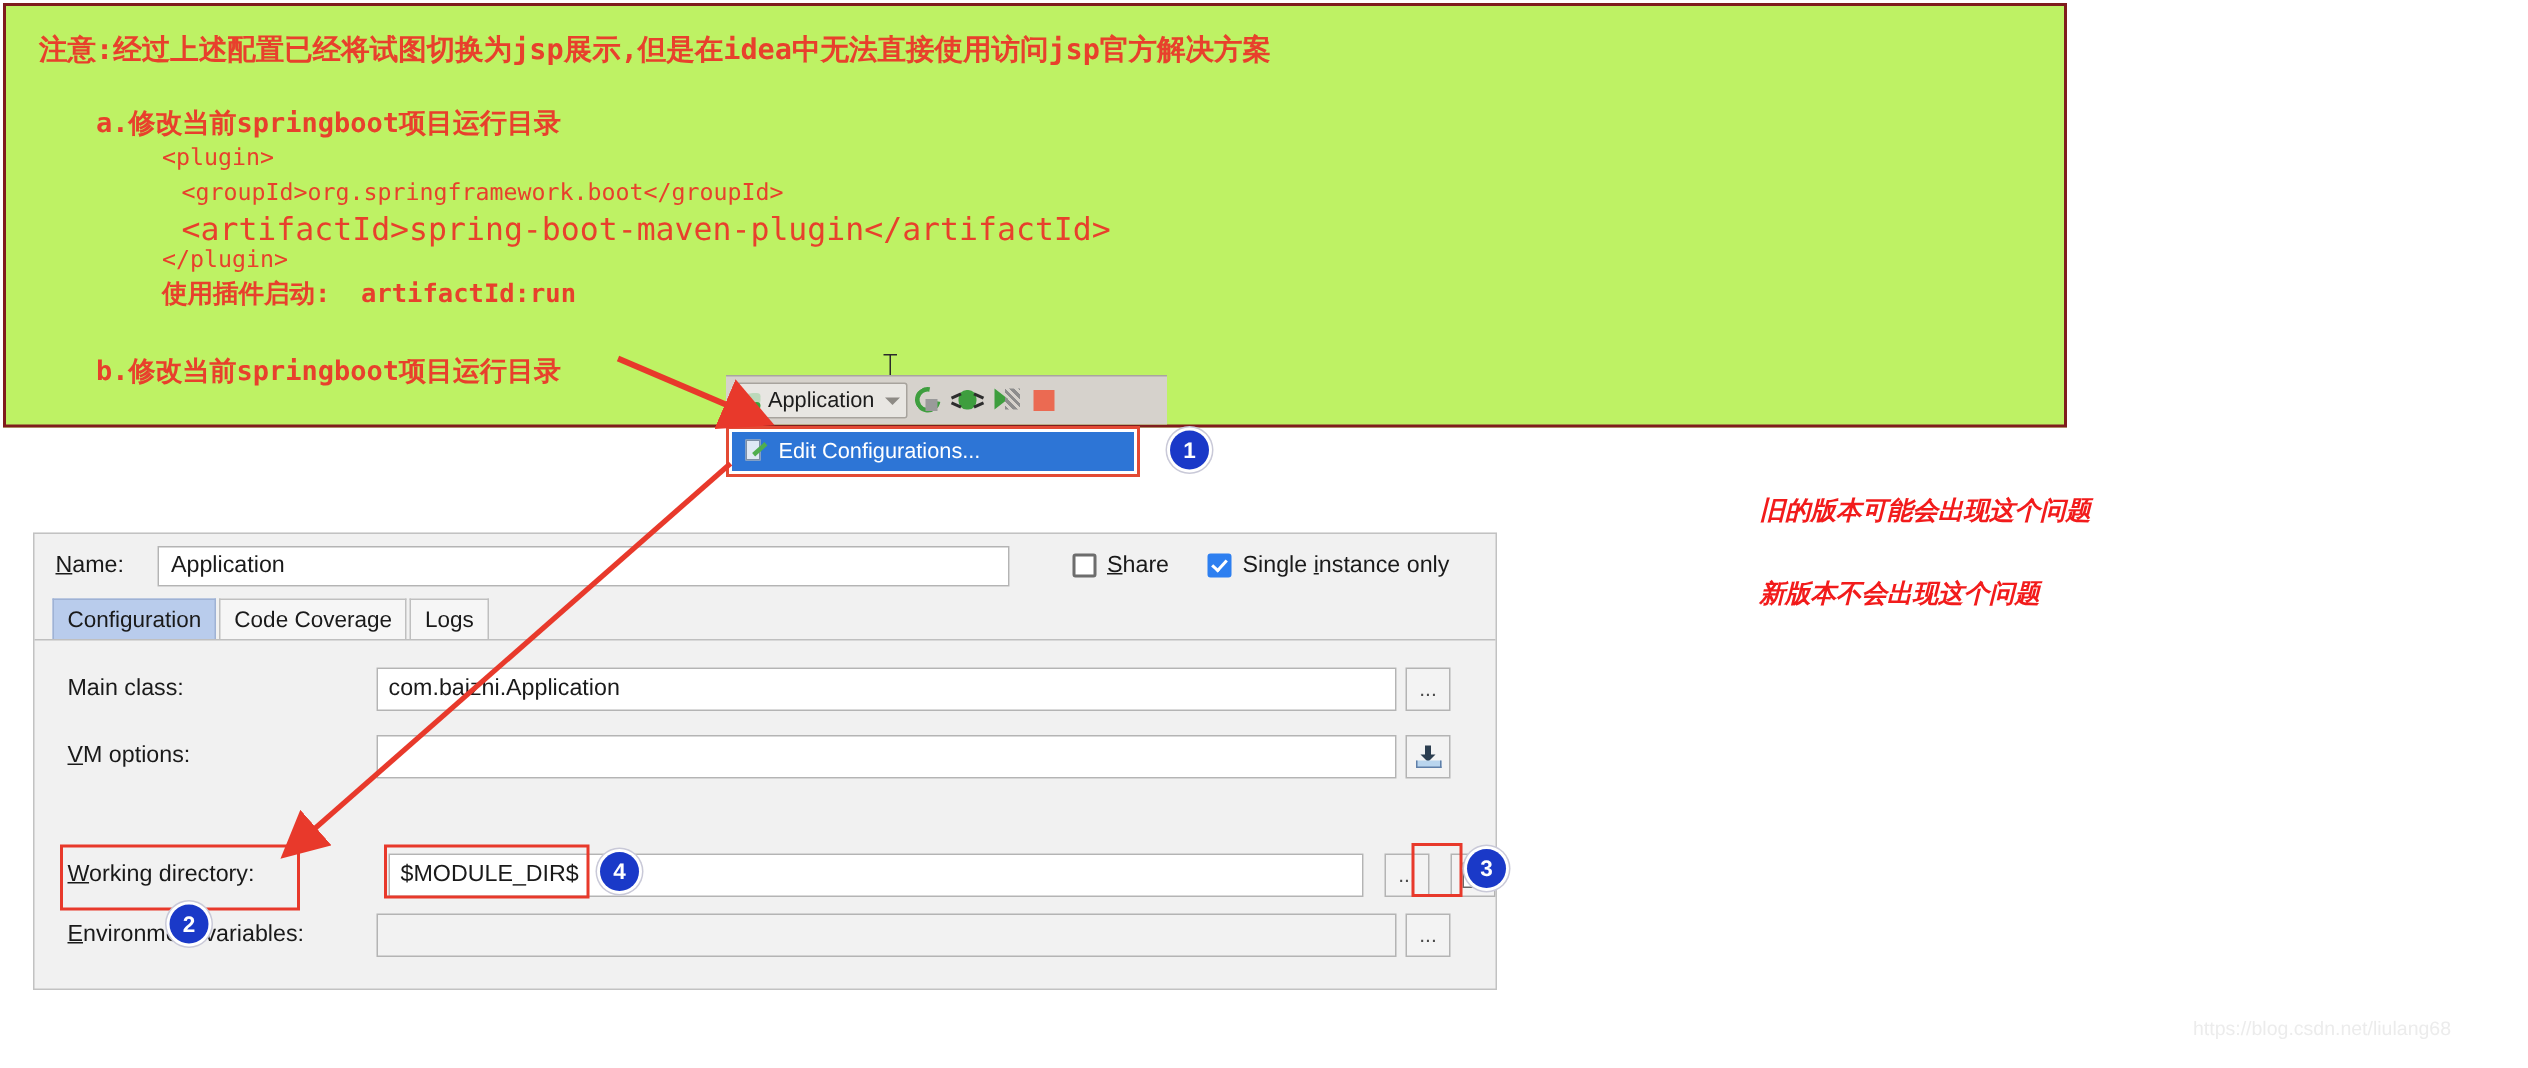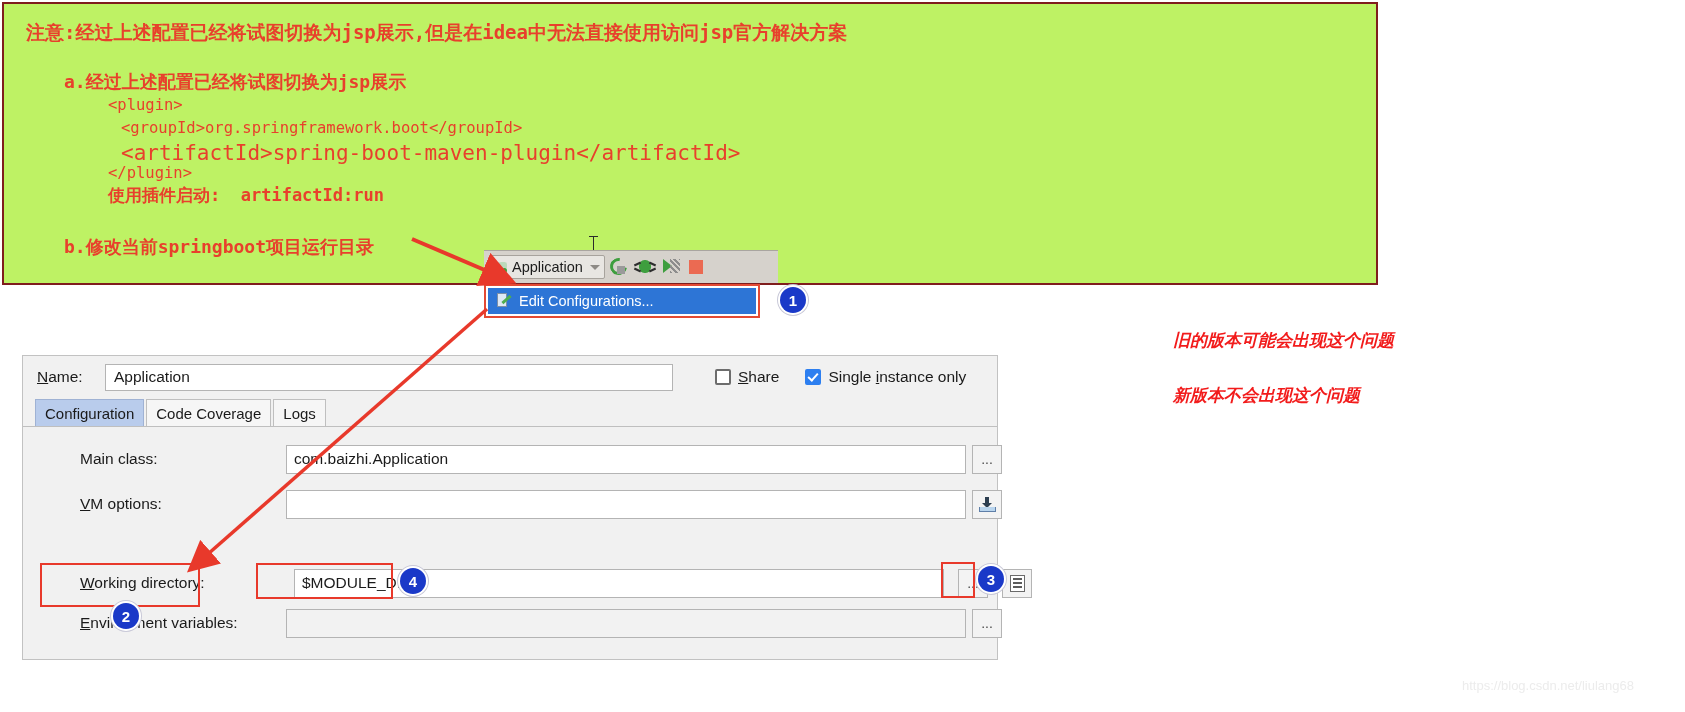--- a/index.html
+++ b/index.html
@@ -309,21 +309,20 @@
   }
 
   
   .form-row {
     position: absolute;
     left: 0;
     width: 100%;
     height: 30px;
     display: flex;
     align-items: center;
-    padding-left: 35px;
   }
   .row-label {
     width: 206px;
     margin-left: 22px;
     font-size: 15.5px;
     color: #1a1a1a;
     white-space: nowrap;
   }
   .text-field {
     height: 29px;
@@ -441,21 +440,21 @@
   }
   #text-caret .v { position:absolute; left:4px; top:0; width:1px; height:20px; background:#2b2b2b; }
   #text-caret .t { position:absolute; left:0;  top:0; width:9px; height:1px; background:#2b2b2b; }
   #text-caret .b { position:absolute; left:0;  bottom:0; width:9px; height:1px; background:#2b2b2b; }
 </style>
 </head>
 <body>
 
 <div id="note-box">
   <div class="note-line" id="note-title">注意:经过上述配置已经将试图切换为jsp展示,但是在idea中无法直接使用访问jsp官方解决方案</div>
-  <div class="note-line" id="note-a">a.经过上述配置已经将试图切换为jsp展示</div>
+  <div class="note-line" id="note-a">a.修改当前springboot项目运行目录</div>
   <div class="note-line" id="note-code1">&lt;plugin&gt;</div>
   <div class="note-line" id="note-code2">&lt;groupId&gt;org.springframework.boot&lt;/groupId&gt;</div>
   <div class="note-line" id="note-code3">&lt;artifactId&gt;spring-boot-maven-plugin&lt;/artifactId&gt;</div>
   <div class="note-line" id="note-code4">&lt;/plugin&gt;</div>
   <div class="note-line" id="note-code5">使用插件启动:  artifactId:run</div>
   <div class="note-line" id="note-b">b.修改当前springboot项目运行目录</div>
 </div>
 
 <div id="text-caret">
   <span class="t"></span>

